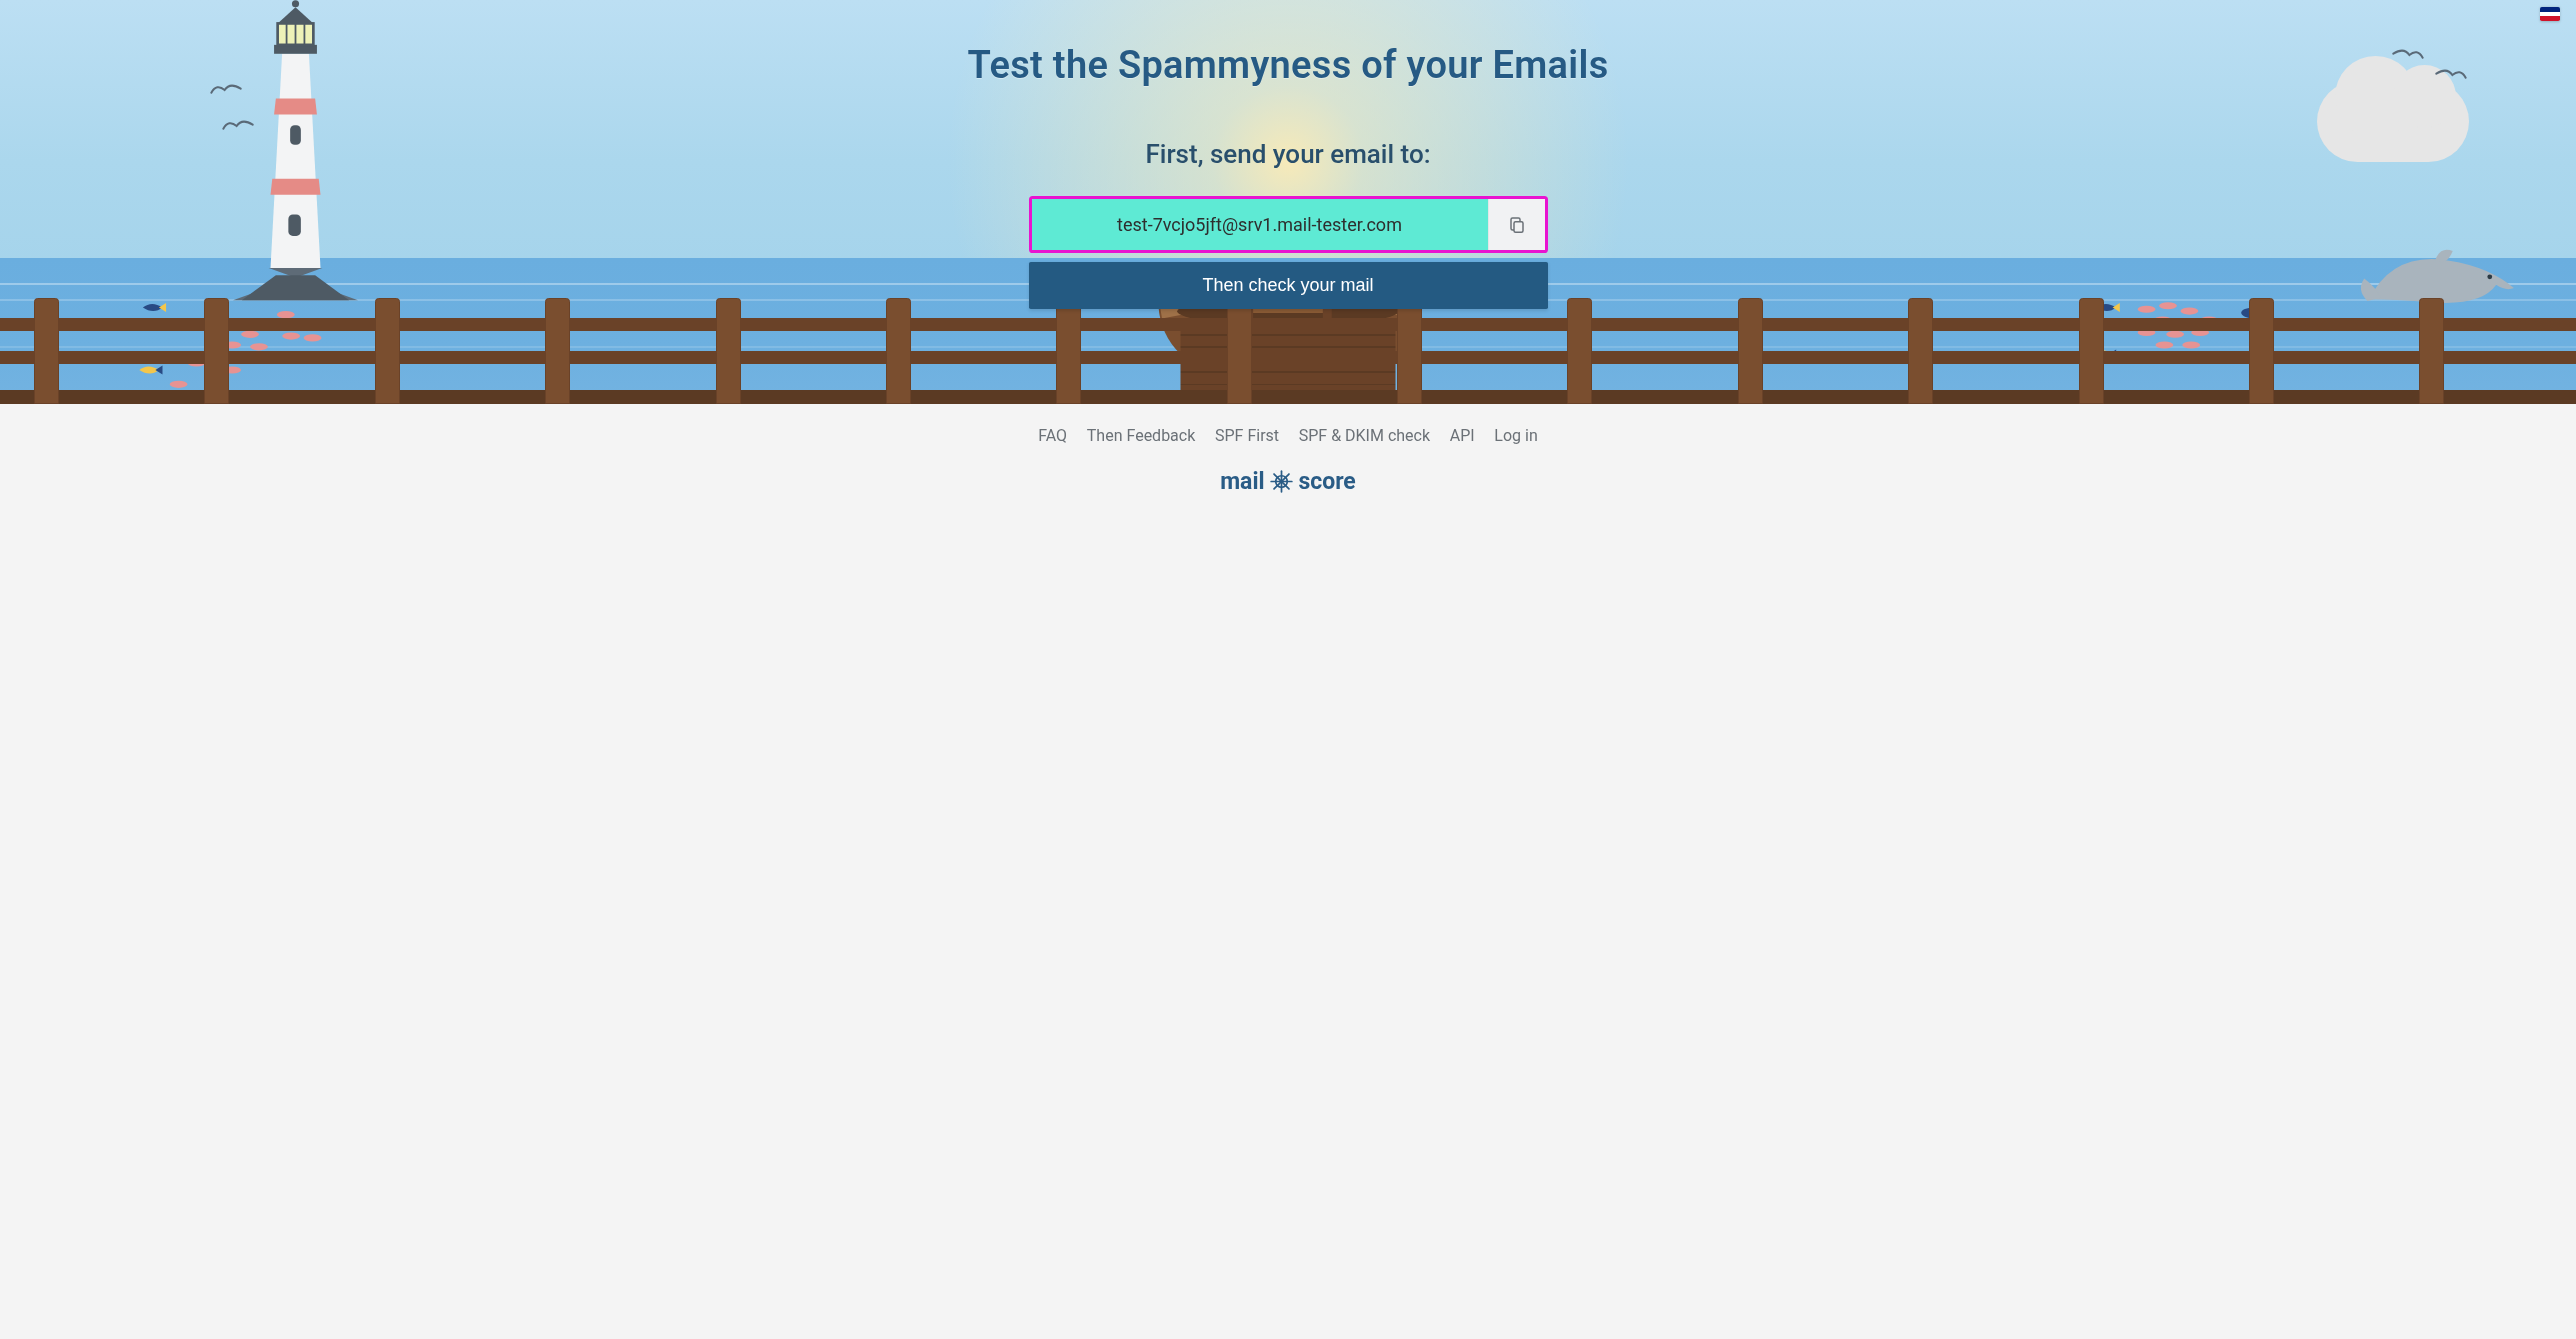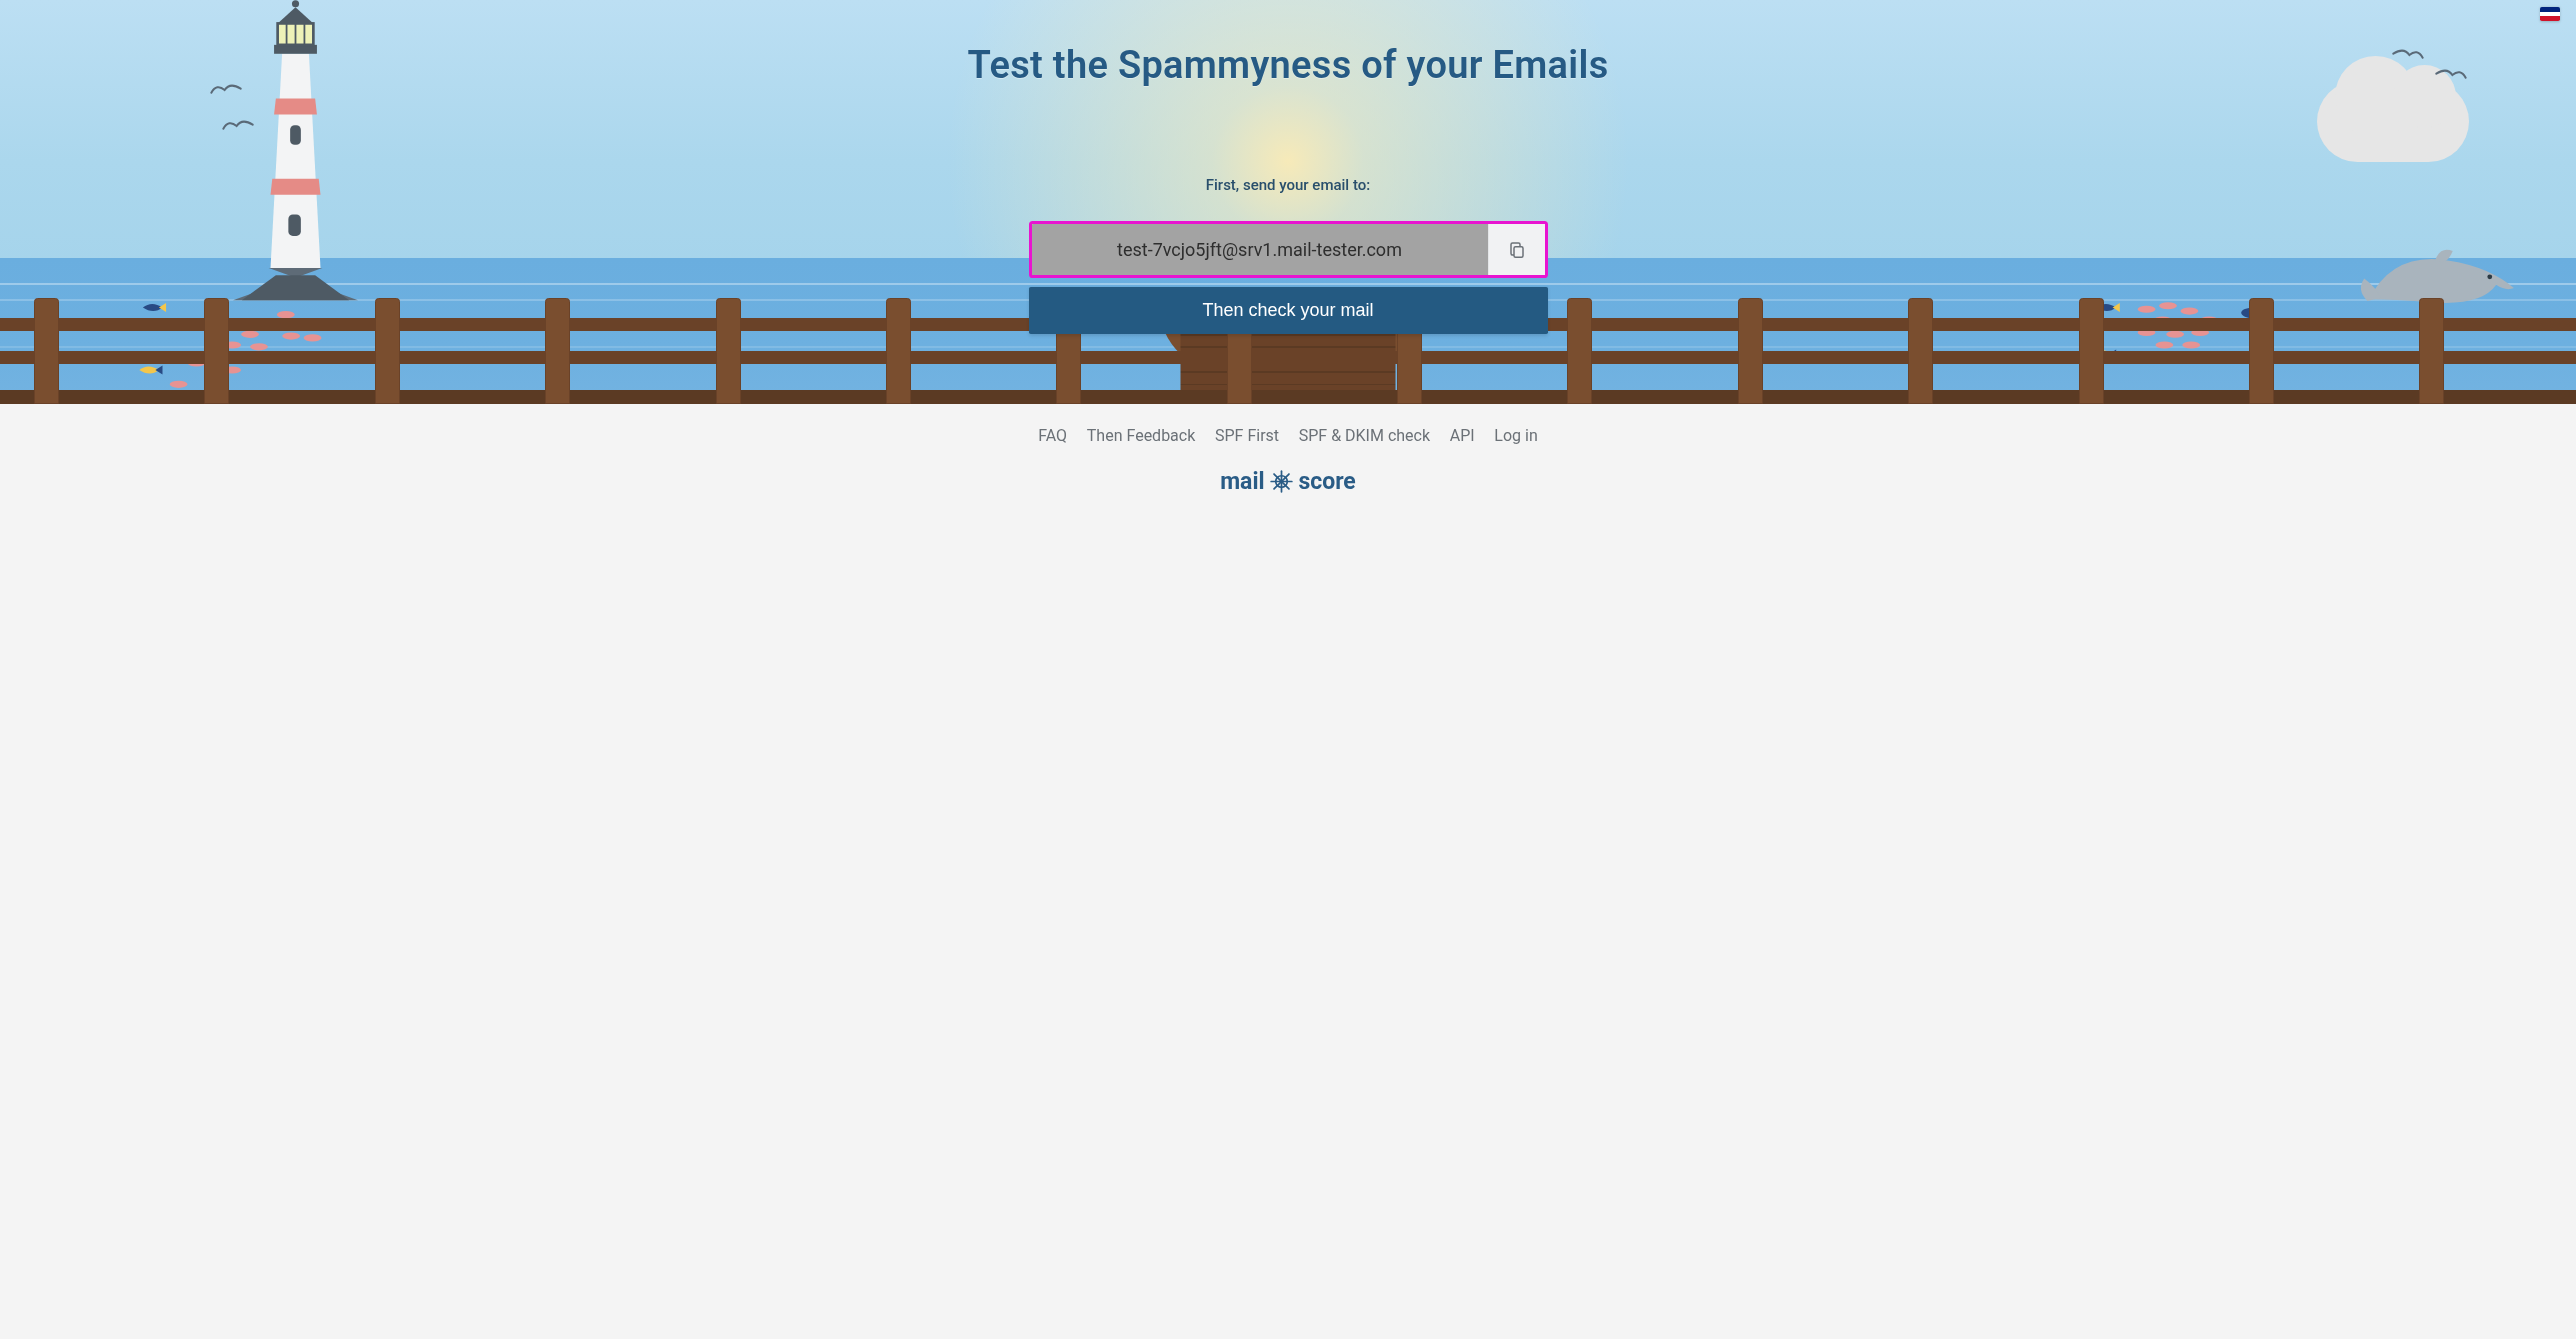--- a/index.html
+++ b/index.html
@@ -141,43 +141,43 @@
       text-align: center;
     }
     .title {
       font-size: 38px;
       font-weight: 600;
       color: #265a84;
       text-shadow: 0 0.9px 0 rgba(255,255,255,0.35);
       letter-spacing: 0.3px;
     }
     .subtitle {
-      margin-top: 89px;
-      font-size: 15px;
+      margin-top: 52px;
+      font-size: 26px;
       color: #294f6c;
       font-weight: 500;
     }
     .email-row {
       margin: 27px auto 0;
       display: flex;
       width: 519px;
       height: 57px;
       border: 3.6px solid #e814d0;
       border-radius: 3.6px;
       background: #fff;
       overflow: hidden;
     }
     .email-display {
       flex: 1;
       display:flex;
       align-items:center;
       justify-content:center;
       font-size: 18px;
       color: #2e2e2e;
-      background: #a3a3a3;
+      background: #5eead4;
       padding: 0 14.3px;
       user-select: all;
     }
     .copy-btn {
       width: 57px;
       display:flex;
       align-items:center;
       justify-content:center;
       background:#f1f2f3;
       border:none;

